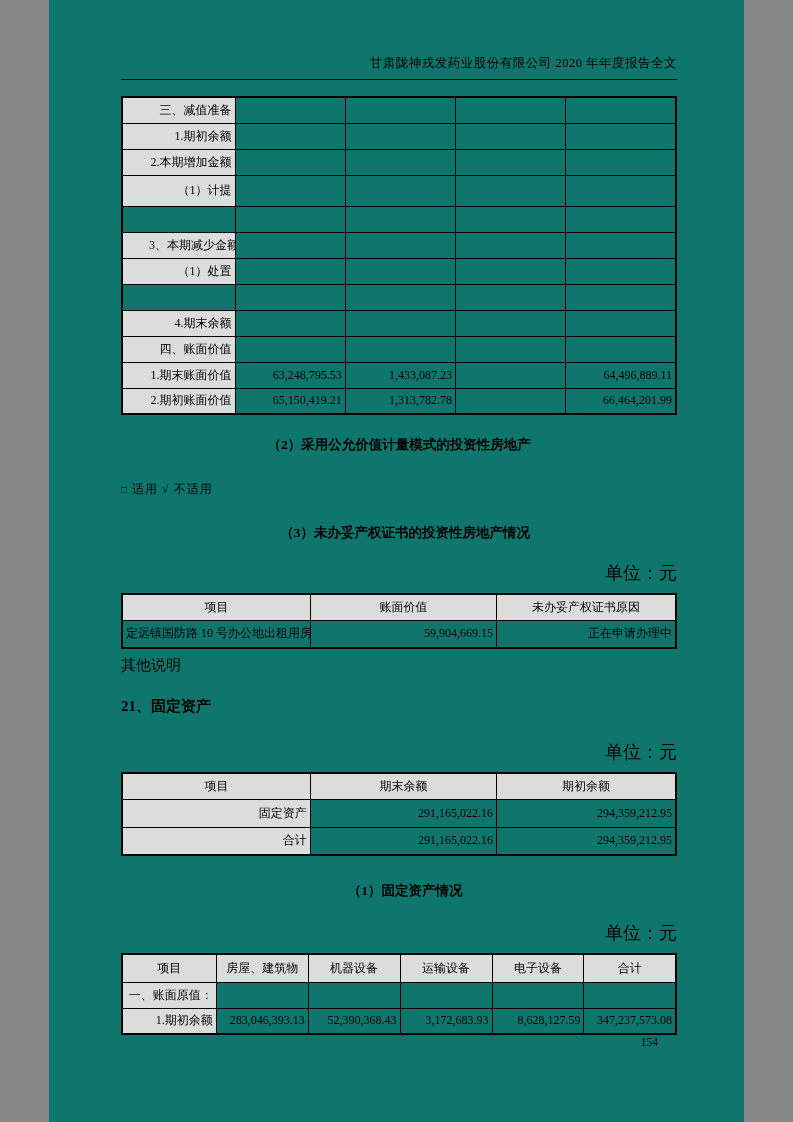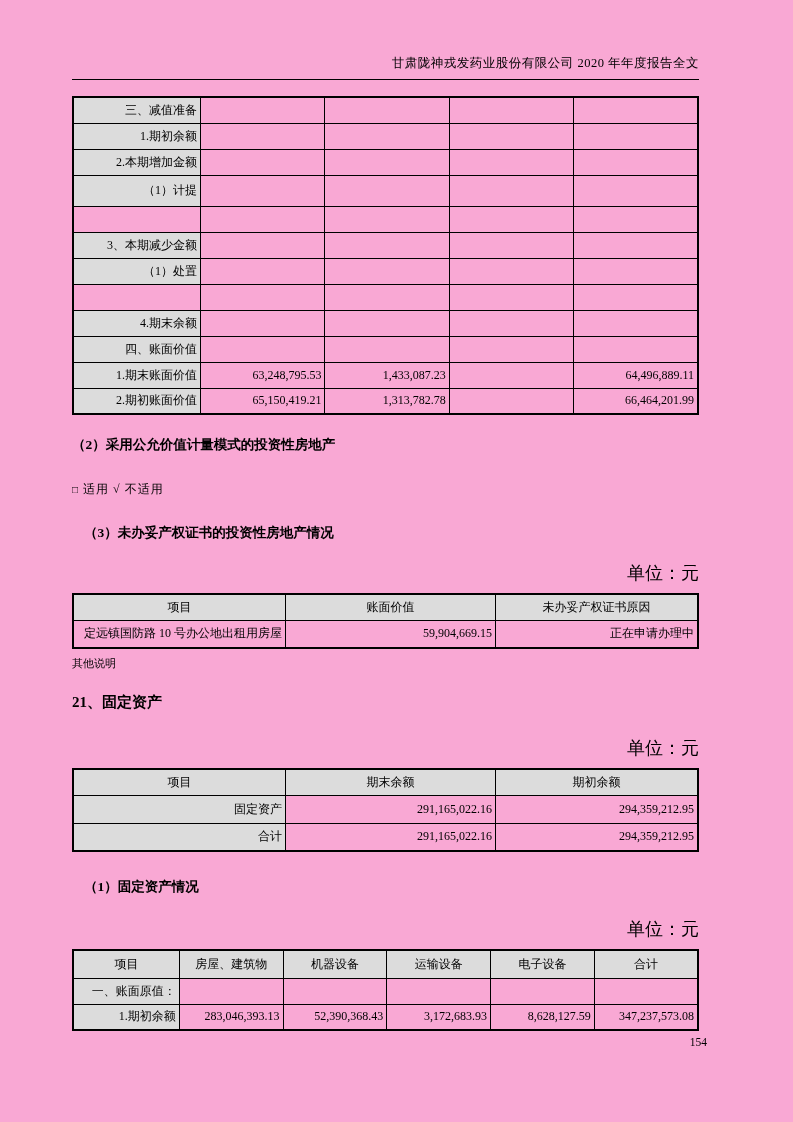--- a/index.html
+++ b/index.html
@@ -1,24 +1,24 @@
 <!DOCTYPE html>
 <html style="--shade: #dcdcdc;"><head>
 <meta charset="utf-8">
 <style>
   * { margin:0; padding:0; box-sizing:border-box; }
   html,body { background:#888; }
   .page {
     position:relative;
-    width:793px; height:1122px;
+    width:695px; height:1122px;
     margin:0 auto;
-    background:#f9a8d4;
+    background:#0f766e;
     color:#000;
     font-family:"Liberation Serif","DejaVu Serif",serif;
-    padding:55px 94px 0 72px;
+    padding:55px 67px 0 72px;
     overflow:hidden;
   }
   
   .doc-header {
     text-align:right;
     font-size:12.5px;
     letter-spacing:0.5px;
     padding-bottom:7px;
     border-bottom:1px solid #000;
   }
@@ -43,41 +43,42 @@
   td.val { text-align:right; }
   td.ctr { text-align:center; }
   .ind1 { padding-left:18px; }
   .ind2 { padding-left:26px; }
   .ind-sm { padding-left:12px; }
   
   .h-sub {
     font-weight:bold;
     font-size:13.5px;
     margin-top:21px;
+    text-align:center;
   }
   .h-num {
     font-weight:bold;
     font-size:15px;
     margin-top:22px;
   }
   .applicability {
     font-size:12px;
     margin-top:27px;
     letter-spacing:1px;
   }
   .applicability .box { font-size:10px; }
   .unit-line {
     text-align:right;
     font-size:18px;
     margin-bottom:8px;
   }
   .mt19 { margin-top:19px; }
   .mt24 { margin-top:24px; }
   .mt21 { margin-top:21px; }
-  .note-line { font-size:11px; margin-top:7px; }
+  .note-line { font-size:15px; margin-top:7px; }
   .mt26 { margin-top:26px;margin-left:12px; }
   .t1-wrap { margin-top:16px; }
   .page-number {
     position:absolute;
     right:86px; top:1036px;
     font-size:11.5px;
   }
 </style>
 </head>
 <body>

